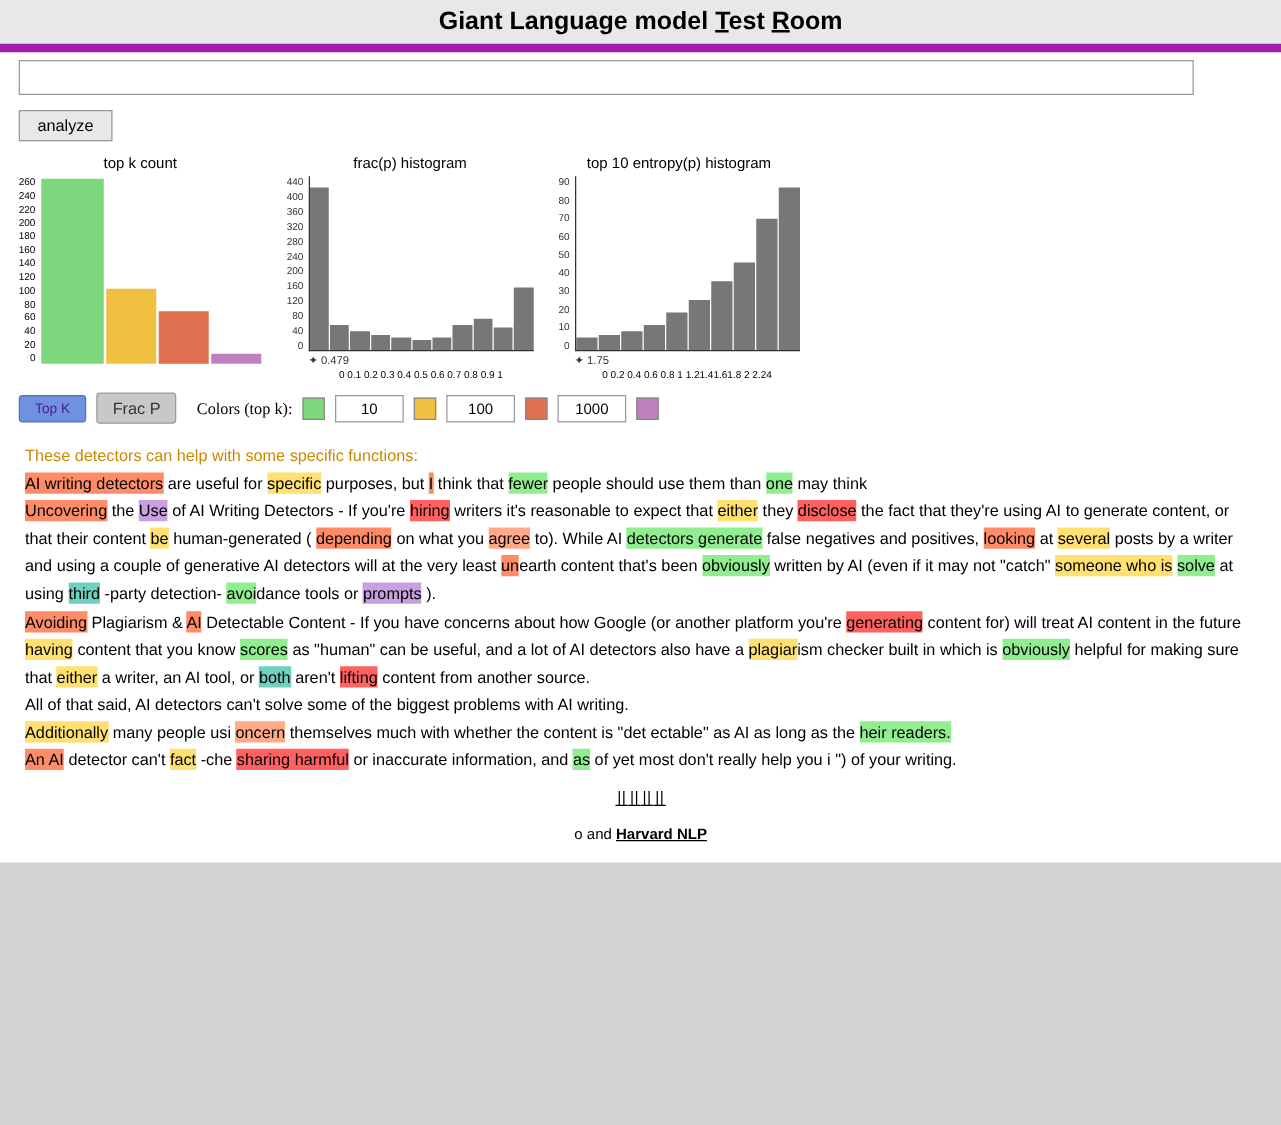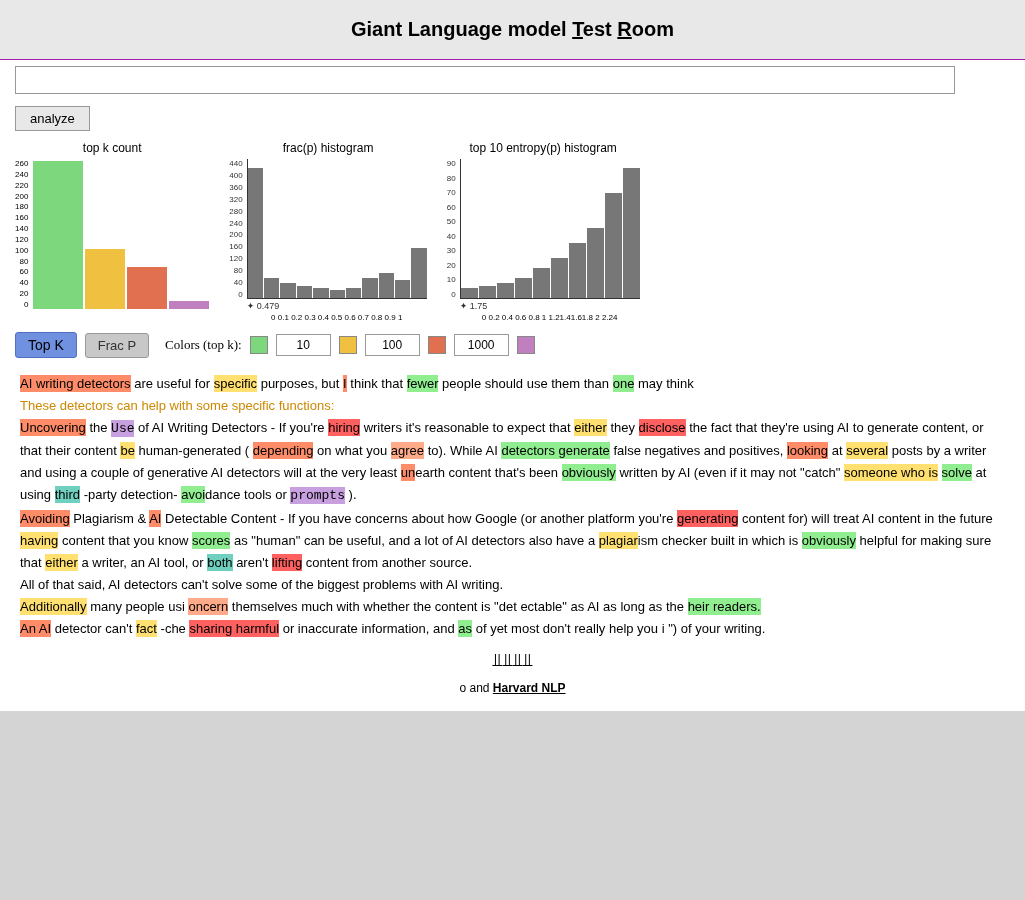--- a/index.html
+++ b/index.html
@@ -6,24 +6,24 @@
     body {
       font-family: Arial, sans-serif;
       font-size: 13px;
       background: #d4d4d4;
       width: 1025px;
       min-height: 900px;
     }
     .title-bar {
       background: #e8e8e8;
       text-align: center;
-      padding: 18px;
+      padding: 6px;
       font-size: 20px;
       font-weight: bold;
-      border-bottom: 1px solid #a21caf;
+      border-bottom: 7px solid #a21caf;
     }
     .main-content {
       background: #fff;
       margin: 0;
       padding: 6px 15px;
     }
     .input-row {
       display: flex;
       align-items: center;
       margin-bottom: 8px;
@@ -98,25 +98,25 @@
     
     .controls-row {
       display: flex;
       align-items: center;
       gap: 8px;
       margin: 8px 0 10px 0;
     }
     .btn-active {
       padding: 4px 12px;
       background: #7090e0;
-      color: #000000;
+      color: #4c1d95;
       border: 1px solid #5070c0;
       cursor: pointer;
       border-radius: 3px;
-      font-size: 14px;
+      font-size: 11px;
     }
     .btn-inactive {
       padding: 4px 12px;
       background: #c8c8c8;
       color: #333;
       border: 1px solid #999;
       cursor: pointer;
       border-radius: 3px;
       font-size: 13px;
     }
@@ -141,21 +141,21 @@
       font-size: 13px;
       line-height: 1.7;
       padding: 5px;
       position: relative;
     }
     .hl { padding: 1px 0; }
     .hl-green { background: #90ee90; }
     .hl-yellow { background: #ffe070; }
     .hl-orange { background: #ff8c69; }
     .hl-red { background: #ff6060; }
-    .hl-purple { background: #c8a0e0; font-family: Liberation Mono, monospace; }
+    .hl-purple { background: #c8a0e0; }
     .hl-teal { background: #70d0c0; }
     .hl-salmon { background: #ffaa88; }
     
     .footer-text {
       text-align: center;
       font-size: 12px;
       margin-top: 10px;
       padding-bottom: 10px;
     }
     .footer-text a { text-decoration: underline; font-weight: bold; color: #000; }
@@ -291,34 +291,34 @@
     <span class="color-swatch" style="background:#7dd87d;"></span>
     <input class="color-input" type="text" value="10" style="">
     <span class="color-swatch" style="background:#f0c040;"></span>
     <input class="color-input" type="text" value="100" style="">
     <span class="color-swatch" style="background:#e07050;"></span>
     <input class="color-input" type="text" value="1000" style="">
     <span class="color-swatch" style="background:#c080c0;"></span>
   </div>
 
   <div class="analysis-text">
+    <p style="color:#cc8800;">
+      <span>These detectors can help with some specific functions:</span>
+    </p>
     <p>
       <span class="hl hl-orange">AI writing detectors</span>
       <span> are useful for </span>
       <span class="hl hl-yellow">specific</span>
       <span> purposes, but </span>
       <span class="hl hl-orange">I</span>
       <span> think that </span>
       <span class="hl hl-green">fewer</span>
       <span> people should use them than </span>
       <span class="hl hl-green">one</span>
       <span> may think</span>
-    </p>
-    <p style="color:#cc8800;">
-      <span>These detectors can help with some specific functions:</span>
     </p>
     <p>
       <span class="hl hl-orange">Uncovering</span>
       <span> the </span>
       <span class="hl hl-purple">Use</span>
       <span> of AI Writing Detectors - If you're </span>
       <span class="hl hl-red">hiring</span>
       <span> writers it's reasonable to expect that </span>
       <span class="hl hl-yellow">either</span>
       <span> they </span>

